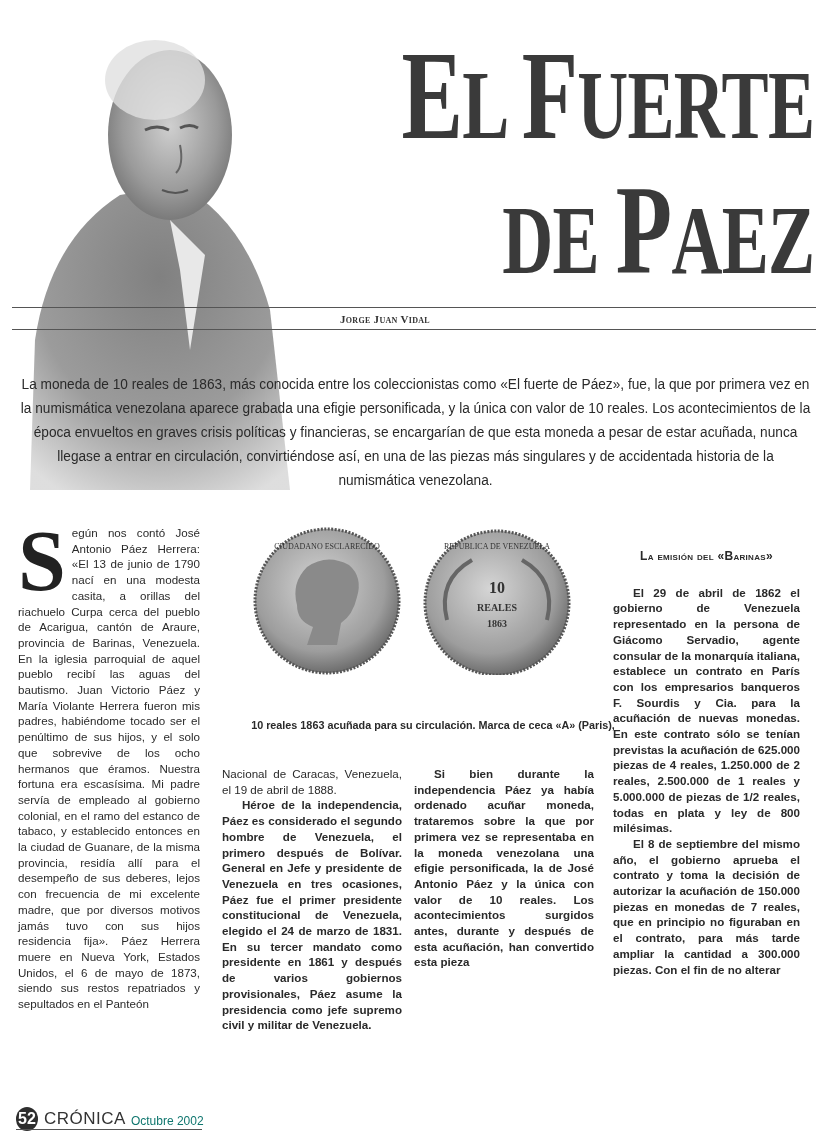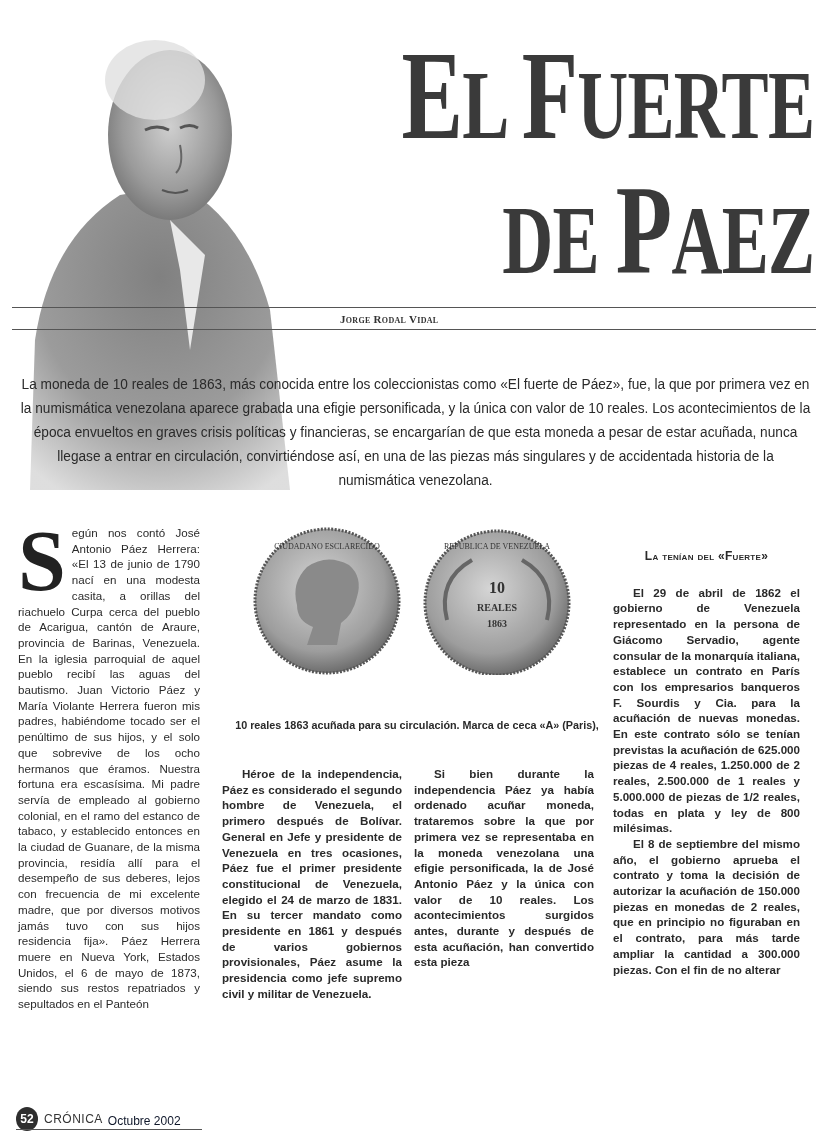--- a/index.html
+++ b/index.html
@@ -17,26 +17,26 @@
   .col { position:absolute; font-size:11.6px; line-height:15.7px; color:#2a2a2a; text-align:justify; }
   .col p { margin:0; }
   .col p.indent { text-indent:20px;font-weight:bold; }
   .c1 { left:18px; top:525px; width:182px; }
   .c2 { left:222px; top:766px; width:180px; }
   .c3 { left:414px; top:766px; width:180px; }
   .c4 { left:613px; top:525px; width:187px; }
   .dropcap { float:left; font-family:"Liberation Serif", serif; font-size:86px; line-height:64px; height:72px; margin:4px 6px 0 0; color:#222; font-weight:700; }
   .subhead { text-align:center; font-variant:small-caps; font-weight:700; font-size:12px; margin:24px 0 20px 0; letter-spacing:0.3px; }
   .coins { position:absolute; left:242px; top:525px; width:340px; height:150px; }
-  .caption { position:absolute; left:232px; top:718px; width:370px; text-align:center; font-size:10.8px; line-height:14px; font-weight:700; color:#2a2a2a; }
+  .caption { position:absolute; left:248px; top:718px; width:370px; text-align:center; font-size:10.8px; line-height:14px; font-weight:700; color:#2a2a2a; }
   .footer { position:absolute; left:16px; top:1108px; height:22px; display:flex; align-items:center; }
   .footer-line { position:absolute; left:16px; top:1129px; width:186px; height:1px; background:#555; }
-  .pagenum { width:22px; height:24px; border-radius:50%; background:#2e2e2e; color:#fff; font-weight:700; font-size:12px; display:flex; align-items:center; justify-content:center; }
-  .mag { font-size:12px; color:#333; margin-left:6px; letter-spacing:0.5px; }
-  .issue { font-size:12px; color:#0f172a; margin-left:5px; margin-top:4px; }
+  .pagenum { width:22px; height:24px; border-radius:50%; background:#2e2e2e; color:#fff; font-weight:700; font-size:16px; display:flex; align-items:center; justify-content:center; }
+  .mag { font-size:17px; color:#333; margin-left:6px; letter-spacing:0.5px; }
+  .issue { font-size:12px; color:#0f766e; margin-left:5px; margin-top:4px; }
 </style>
 </head>
 <body>
 
 <svg class="portrait" viewBox="0 0 260 470">
   <defs>
     <radialGradient id="face" cx="0.5" cy="0.45" r="0.55">
       <stop offset="0" stop-color="#cfcfcf"></stop>
       <stop offset="0.7" stop-color="#9a9a9a"></stop>
       <stop offset="1" stop-color="#7a7a7a"></stop>
@@ -58,21 +58,21 @@
 </svg>
 
 <div class="title title-l1">
   <span class="big">E</span><span class="small">L </span><span class="big">F</span><span class="small">UERTE</span>
 </div>
 <div class="title title-l2">
   <span class="small">DE </span><span class="big">P</span><span class="small">AEZ</span>
 </div>
 
 <div class="rule" style="top:307px;"></div>
-<div class="byline">Jorge Rodal Vidal</div>
+<div class="byline">Jorge Juan Vidal</div>
 <div class="rule" style="top:329px;"></div>
 
 <div class="lead">
   <div class="lead-inner">La moneda de 10 reales de 1863, más conocida entre los coleccionistas como «El fuerte de Páez», fue, la que por primera vez en la numismática venezolana aparece grabada una efigie personificada, y la única con valor de 10 reales. Los acontecimientos de la época envueltos en graves crisis políticas y financieras, se encargarían de que esta moneda a pesar de estar acuñada, nunca llegase a entrar en circulación, convirtiéndose así, en una de las piezas más singulares y de accidentada historia de la numismática venezolana.</div>
 </div>
 
 <div class="col c1">
   <p><span class="dropcap">S</span><span>egún nos contó José Antonio Páez Herrera: «El 13 de junio de 1790 nací en una modesta casita, a orillas del riachuelo Curpa cerca del pueblo de Acarigua, cantón de Araure, provincia de Barinas, Venezuela. En la iglesia parroquial de aquel pueblo recibí las aguas del bautismo. Juan Victorio Páez y María Violante Herrera fueron mis padres, habiéndome tocado ser el penúltimo de sus hijos, y el solo que sobrevive de los ocho hermanos que éramos. Nuestra fortuna era escasísima. Mi padre servía de empleado al gobierno colonial, en el ramo del estanco de tabaco, y establecido entonces en la ciudad de Guanare, de la misma provincia, residía allí para el desempeño de sus deberes, lejos con frecuencia de mi excelente madre, que por diversos motivos jamás tuvo con sus hijos residencia fija». Páez Herrera muere en Nueva York, Estados Unidos, el 6 de mayo de 1873, siendo sus restos repatriados y sepultados en el Panteón</span></p>
 </div>
 
@@ -98,31 +98,32 @@
     <text x="255" y="86" text-anchor="middle" font-size="10" font-weight="700" fill="#333" font-family="Liberation Serif, serif">REALES</text>
     <text x="255" y="102" text-anchor="middle" font-size="10" font-weight="700" fill="#333" font-family="Liberation Serif, serif">1863</text>
   </g>
 </svg>
 
 <div class="caption">
   <div>10 reales 1863 acuñada para su circulación. Marca de ceca «A» (Paris),</div>
 </div>
 
 <div class="col c2">
+  <p>Nacional de Caracas, Venezuela, el 19 de abril de 1888.</p>
   <p class="indent">Héroe de la independencia, Páez es considerado el segundo hombre de Venezuela, el primero después de Bolívar. General en Jefe y presidente de Venezuela en tres ocasiones, Páez fue el primer presidente constitucional de Venezuela, elegido el 24 de marzo de 1831. En su tercer mandato como presidente en 1861 y después de varios gobiernos provisionales, Páez asume la presidencia como jefe supremo civil y militar de Venezuela.</p>
 </div>
 
 <div class="col c3">
   <p class="indent">Si bien durante la independencia Páez ya había ordenado acuñar moneda, trataremos sobre la que por primera vez se representaba en la moneda venezolana una efigie personificada, la de José Antonio Páez y la única con valor de 10 reales. Los acontecimientos surgidos antes, durante y después de esta acuñación, han convertido esta pieza</p>
 </div>
 
 <div class="col c4">
-  <div class="subhead">La tenían del «Fuerte»</div>
+  <div class="subhead">La emisión del «Barinas»</div>
   <p class="indent">El 29 de abril de 1862 el gobierno de Venezuela representado en la persona de Giácomo Servadio, agente consular de la monarquía italiana, establece un contrato en París con los empresarios banqueros F. Sourdis y Cia. para la acuñación de nuevas monedas. En este contrato sólo se tenían previstas la acuñación de 625.000 piezas de 4 reales, 1.250.000 de 2 reales, 2.500.000 de 1 reales y 5.000.000 de piezas de 1/2 reales, todas en plata y ley de 800 milésimas.</p>
-  <p class="indent">El 8 de septiembre del mismo año, el gobierno aprueba el contrato y toma la decisión de autorizar la acuñación de 150.000 piezas en monedas de 2 reales, que en principio no figuraban en el contrato, para más tarde ampliar la cantidad a 300.000 piezas. Con el fin de no alterar</p>
+  <p class="indent">El 8 de septiembre del mismo año, el gobierno aprueba el contrato y toma la decisión de autorizar la acuñación de 150.000 piezas en monedas de 7 reales, que en principio no figuraban en el contrato, para más tarde ampliar la cantidad a 300.000 piezas. Con el fin de no alterar</p>
 </div>
 
 <div class="footer">
   <div class="pagenum">52</div>
   <span class="mag">CRÓNICA</span>
   <span class="issue">Octubre 2002</span>
 </div>
 <div class="footer-line"></div>
 
 </body></html>

